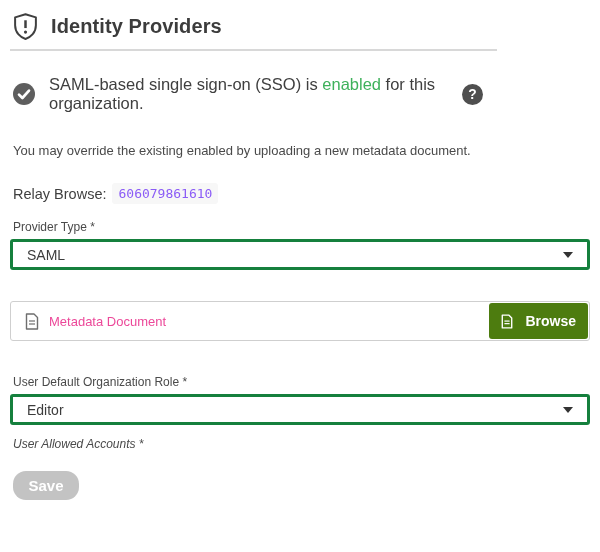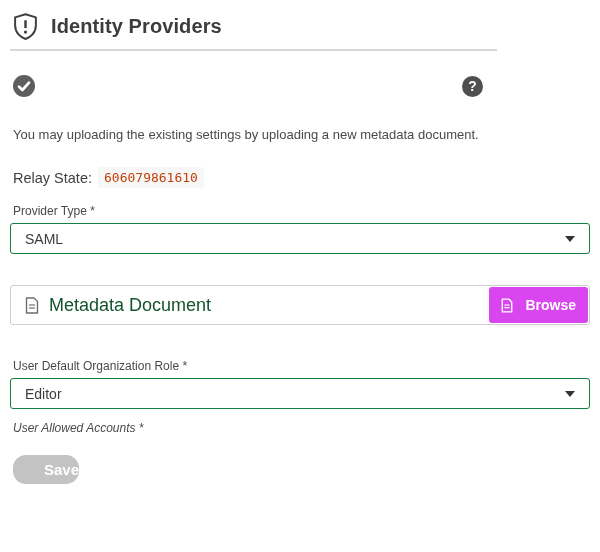--- a/index.html
+++ b/index.html
@@ -19,64 +19,63 @@
   .status-text .hl { color: #3EB15B; }
   .help-btn { margin-left: auto; border: none; background: transparent; padding: 0; cursor: pointer; line-height: 0; }
 
   
   .description { margin: 30px 12px 0 13px; font-size: 13px; color: #4a4a4a; }
 
   
   .relay-row { margin: 25px 12px 0 13px; font-size: 14.5px; color: #3f3f3f; display: flex; align-items: center; }
   .relay-value {
     font-family: "DejaVu Sans Mono", monospace;
-    font-size: 13px; color: #c2410c; background: #f7f7f7;
+    font-size: 13px; color: #8b5cf6; background: #f7f7f7;
     padding: 3px 6px; border-radius: 3px; margin-left: 6px;
   }
 
   
   .form-group { margin: 0 10px 0 10px; }
   .field-label { display: block; margin: 0 0 5px 3px; font-size: 12px; color: #4a4a4a; }
   .g1 { margin-top: 16px; }
   .g2 { margin-top: 34px; }
   .g3 { margin-top: 12px; font-style: italic; }
   .select {
     width: 580px; height: 31px; background: #fff;
-    border: 1px solid #15803d; border-radius: 3px;
+    border: 3px solid #15803d; border-radius: 3px;
     display: flex; align-items: center; padding: 0 14px;
     font-size: 14px; color: #3c3c3c; cursor: pointer;
   }
   .select .caret {
     margin-left: auto; width: 0; height: 0;
     border-left: 5px solid transparent; border-right: 5px solid transparent;
     border-top: 6px solid #333;
   }
 
   
   .file-input {
     margin: 31px 10px 0 10px; width: 580px; height: 40px;
     border: 1px solid #cfcfcf; border-radius: 3px; background: #fff;
     display: flex; align-items: center; padding-left: 14px; cursor: pointer;
   }
-  .file-input .file-label { margin-left: 10px; font-size: 18px; color: #14532d; }
+  .file-input .file-label { margin-left: 10px; font-size: 13px; color: #ec4899; }
   .browse-btn {
     margin-left: auto; margin-right: 1px; height: 36px; min-width: 79px;
-    background: #d946ef; color: #fff; border: none; border-radius: 3px;
+    background: #4d7c0f; color: #fff; border: none; border-radius: 3px;
     font-family: "Liberation Sans", sans-serif; font-size: 14px; font-weight: 700;
     display: flex; align-items: center; justify-content: center; gap: 12px;
     padding: 0 12px; cursor: pointer;
   }
 
   
   .save-btn {
     margin: 15px 0 0 13px; width: 66px; height: 29px;
     background: #c3c3c3; color: #ffffff; border: none; border-radius: 13px;
     font-family: "Liberation Sans", sans-serif; font-size: 15px; font-weight: 700;
     cursor: not-allowed;
-    text-align: right;
   }
 
   svg { display: block; }
 </style>
 </head>
 <body>
 
 <div class="page">
 
   
@@ -93,36 +92,37 @@
   <div class="divider"></div>
 
   
   <div class="status-row">
     <span>
       <svg width="22" height="22" viewBox="0 0 22 22">
         <circle cx="11" cy="11" r="11" fill="#5e5e5e"></circle>
         <path d="M6 11.6 L9.4 15 L16 7.6" fill="none" stroke="#ffffff" stroke-width="2.7" stroke-linecap="round" stroke-linejoin="round"></path>
       </svg>
     </span>
+    <span class="status-text"><span>SAML-based single sign-on (SSO) is </span><span class="hl">enabled</span><span> for this organization.</span></span>
     <button class="help-btn">
       <span>
         <svg width="21" height="21" viewBox="0 0 22 22">
           <circle cx="11" cy="11" r="11" fill="#4f4f4f"></circle>
           <text x="11" y="16" text-anchor="middle" font-family="Liberation Sans, sans-serif" font-size="14.5" font-weight="bold" fill="#ffffff">?</text>
         </svg>
       </span>
     </button>
   </div>
 
   
-  <div class="description">You may uploading the existing settings by uploading a new metadata document.</div>
+  <div class="description">You may override the existing enabled by uploading a new metadata document.</div>
 
   
   <div class="relay-row">
-    <span>Relay State:</span>
+    <span>Relay Browse:</span>
     <span class="relay-value">606079861610</span>
   </div>
 
   
   <div class="form-group g1">
     <label class="field-label">Provider Type *</label>
     <div class="select">
       <span>SAML</span>
       <span class="caret"></span>
     </div>

